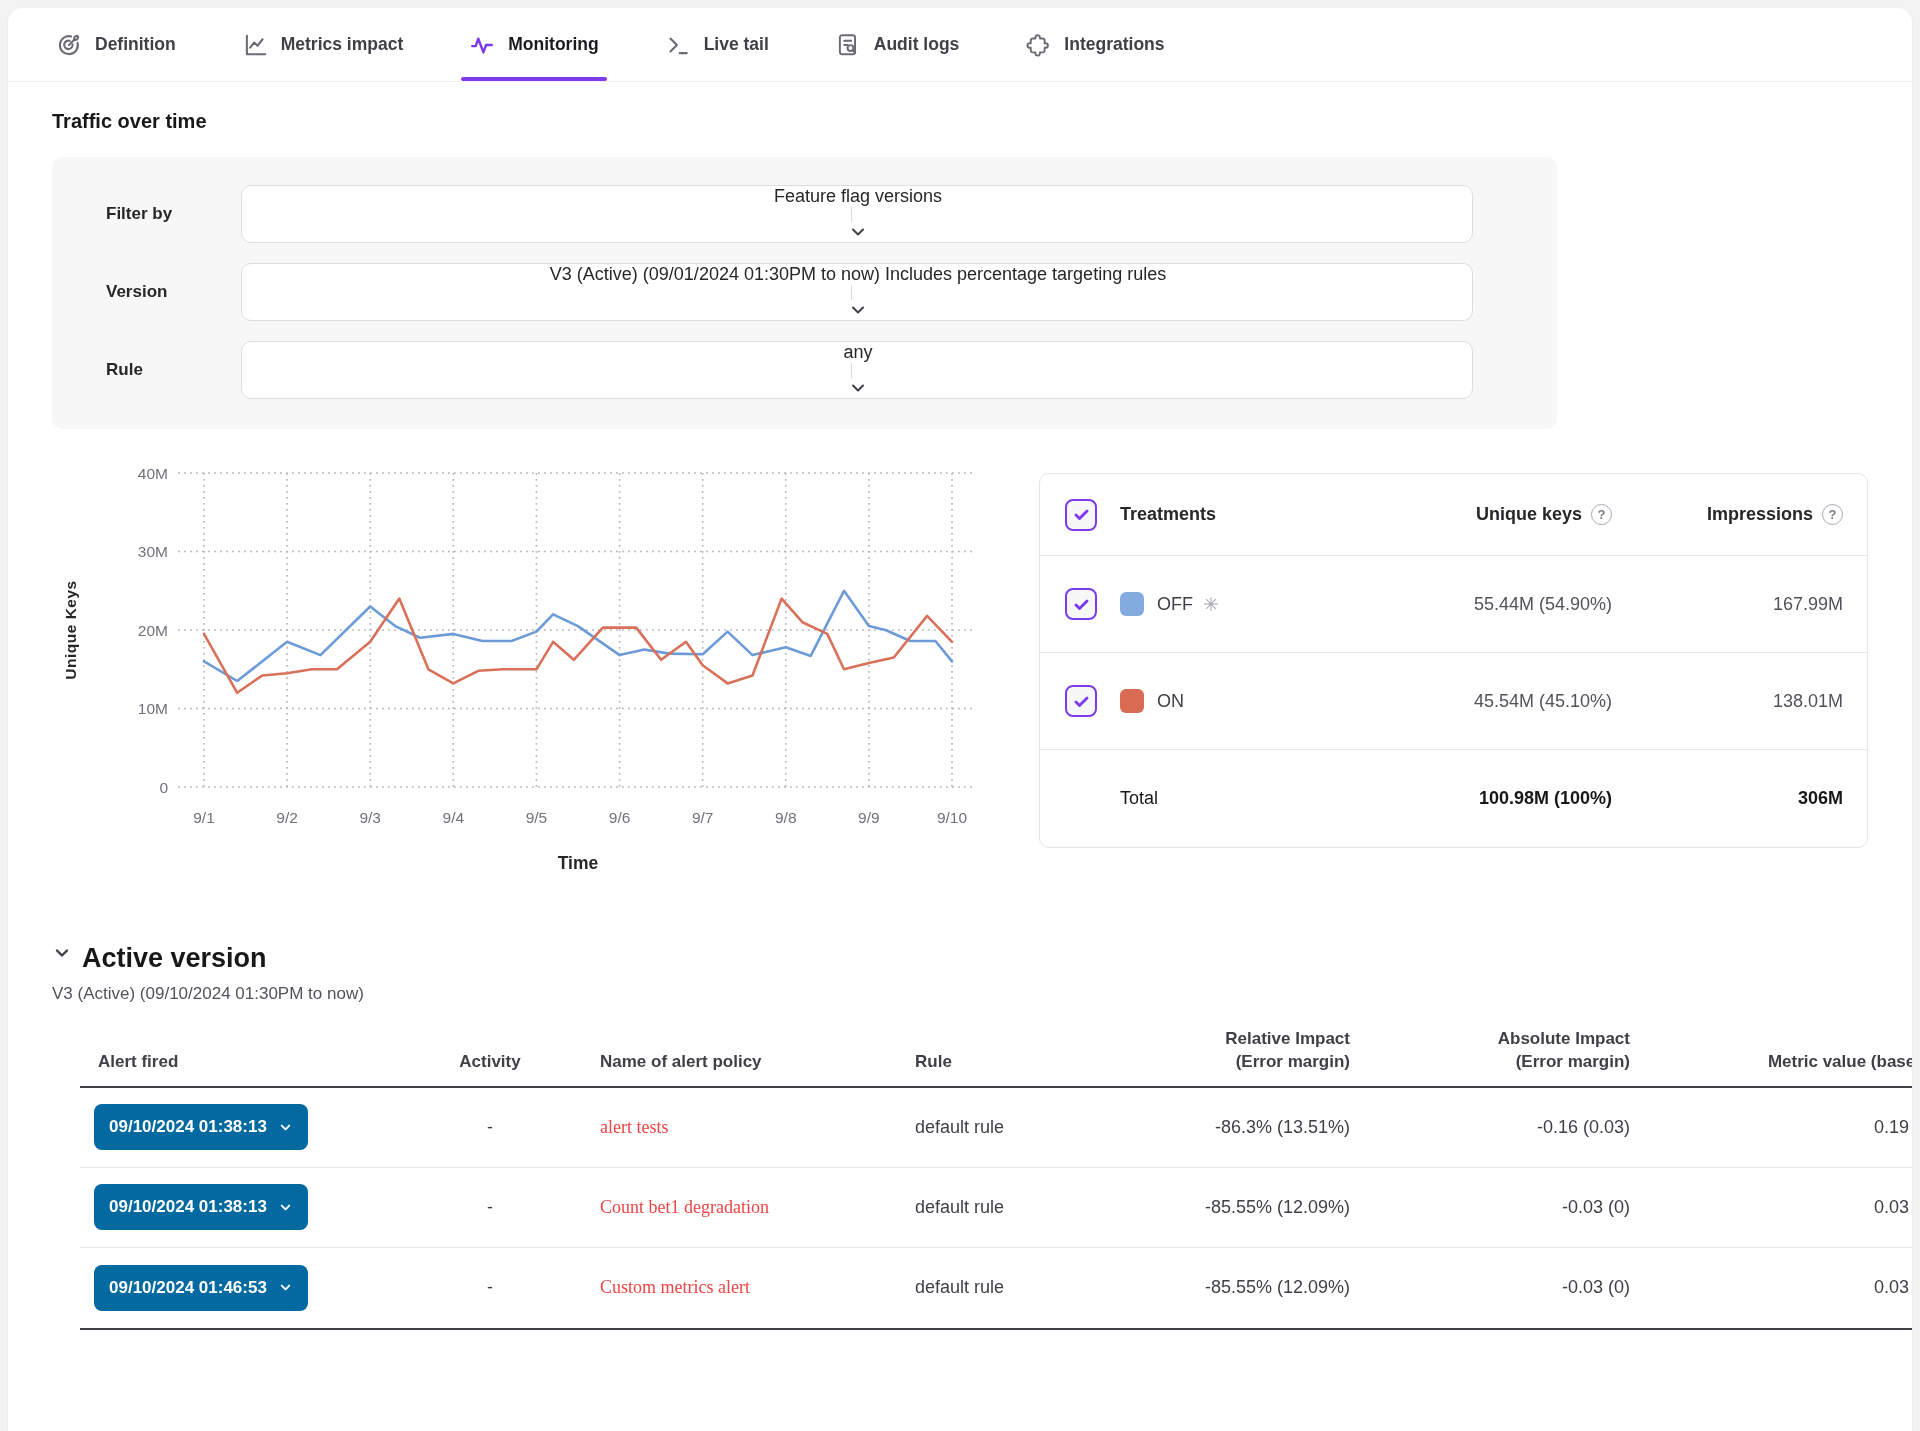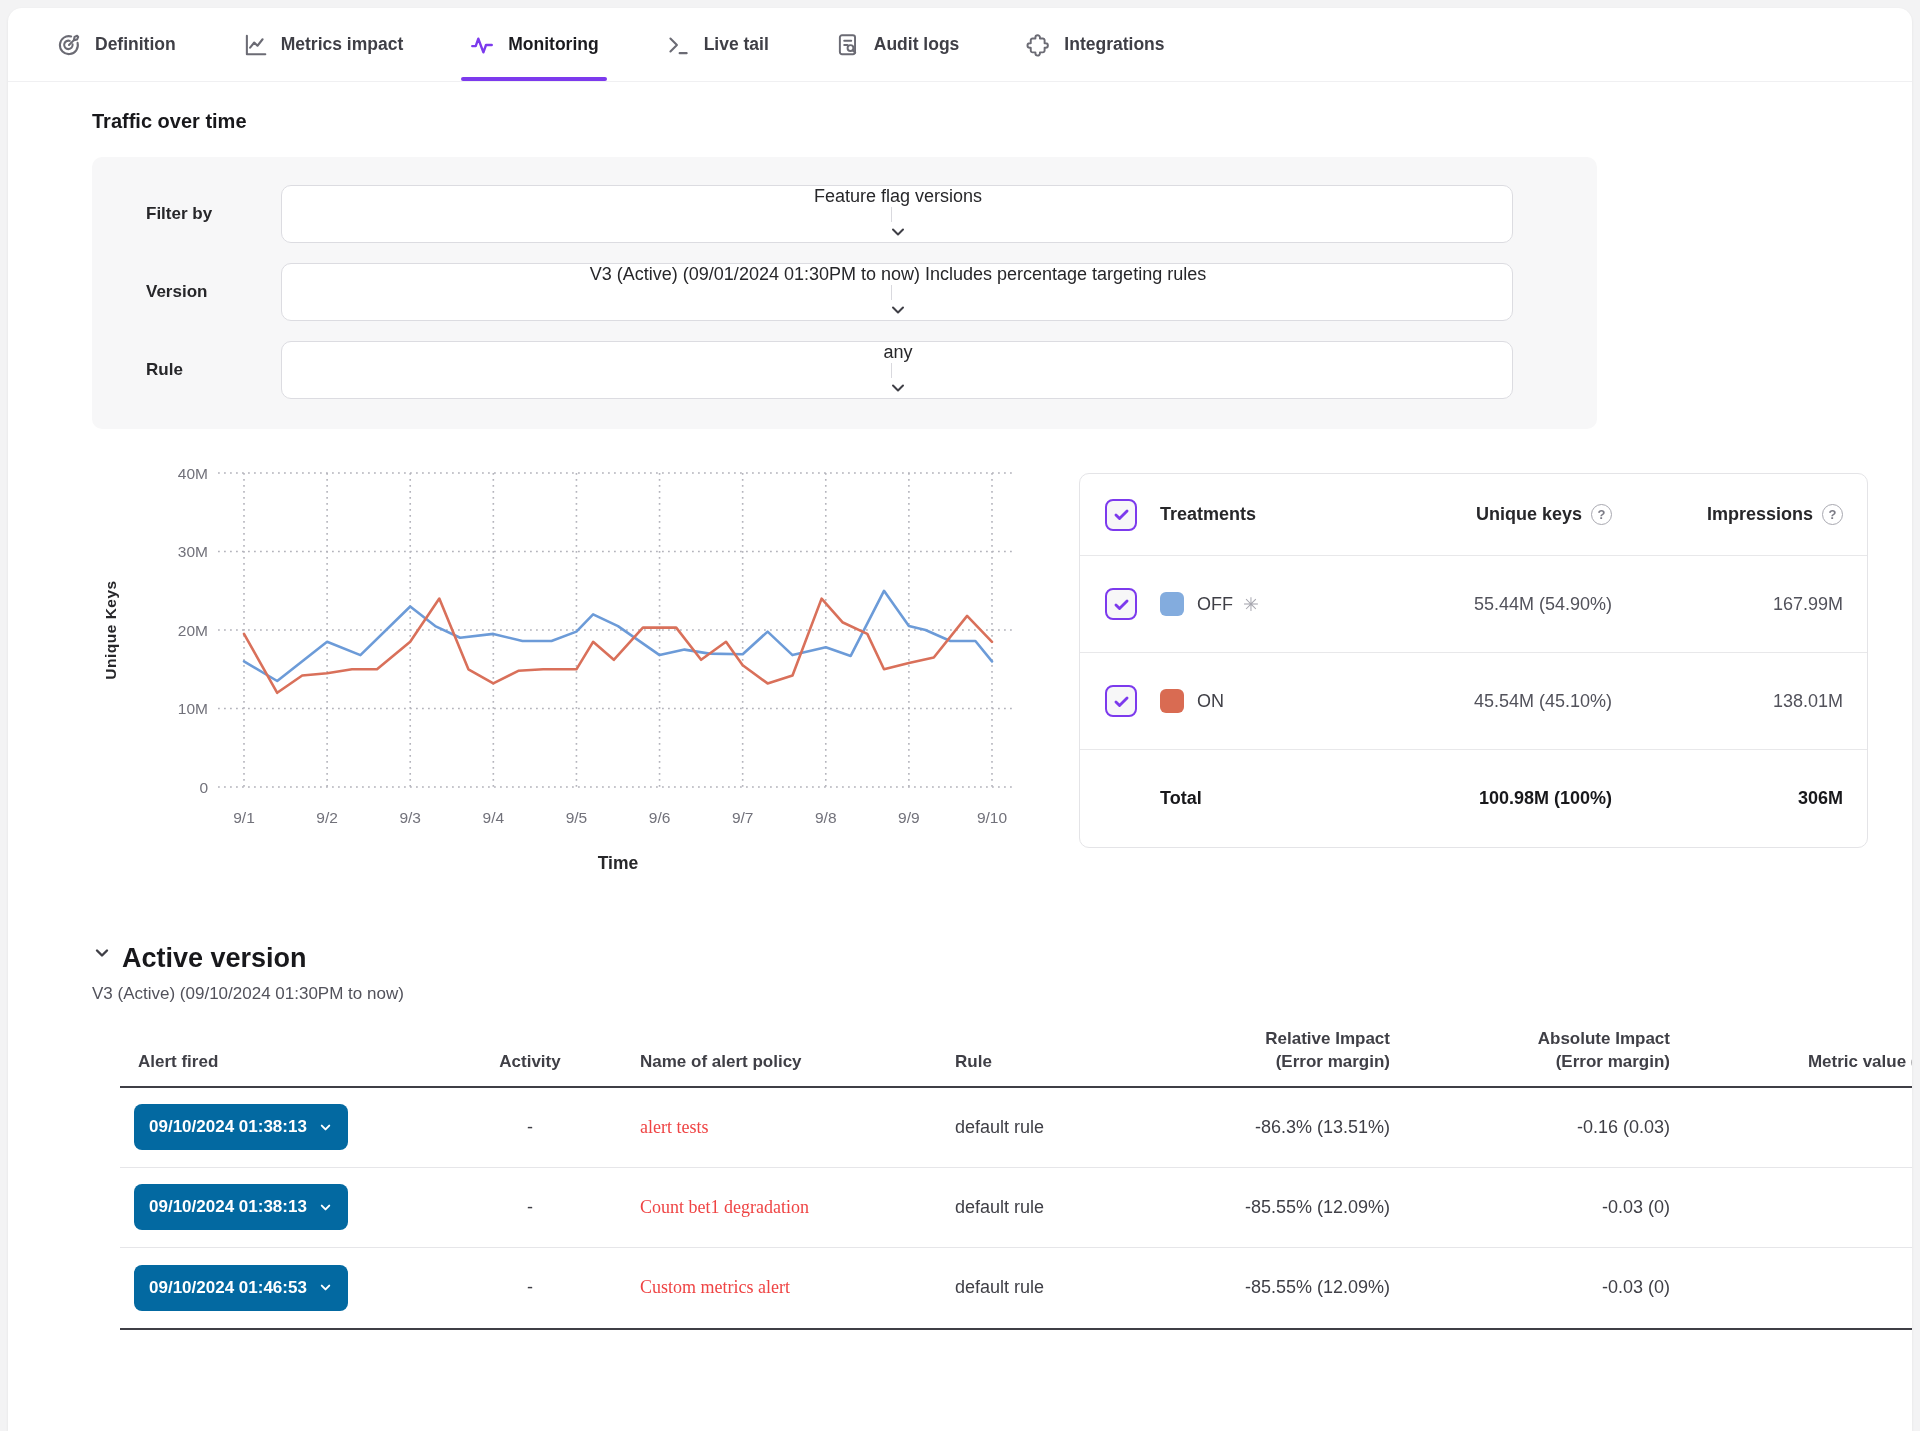--- a/index.html
+++ b/index.html
@@ -29,21 +29,21 @@
     cursor:pointer; padding:0 4px; white-space:nowrap;
   }
   .tab .t-icon { color:#6b6b74; display:flex; }
   .tab.active { color:#1b1b1f; }
   .tab.active .t-icon { color:#7C3AED; }
   .tab.active::after {
     content:""; position:absolute; left:-4px; right:-4px; bottom:0;
     height:4px; border-radius:3px; background:#7C3AED;
   }
   
-  .content { padding:0 44px;margin-left:40px; }
+  .content { padding:0 44px; }
   .section-title { margin-top:28px; font-size:20px; font-weight:700; color:#18181b; }
   
   .filter-panel {
     margin-top:24px; width:1505px;
     background:#f7f7f8; border-radius:10px;
     padding:28px 0 10px 54px;
   }
   .filter-row { display:flex; align-items:center; margin-bottom:20px; }
   .filter-label { width:135px; font-size:17px; font-weight:700; color:#27272a; }
   .filter-field {
@@ -74,21 +74,21 @@
   }
   .t-name-block { flex:1; display:flex; align-items:center; margin-left:23px; }
   .t-head-label { font-size:18px; font-weight:700; color:#27272a; }
   .swatch { width:24px; height:24px; border-radius:6px; margin-right:13px; flex-shrink:0; }
   .t-name { font-size:18px; color:#3f3f46; }
   .frozen { margin-left:10px; color:#a6a6ae; font-size:19px; line-height:1; }
   .t-col-unique { width:350px; display:flex; justify-content:flex-end; align-items:center; font-size:18px; color:#52525b; }
   .t-col-impr { width:255px; display:flex; justify-content:flex-end; align-items:center; font-size:18px; color:#52525b; padding-right:24px; }
   .t-head .t-col-unique, .t-head .t-col-impr { font-weight:700; color:#27272a; }
   .t-total .t-col-unique, .t-total .t-col-impr { font-weight:700; color:#18181b; }
-  .t-total .t-name { font-weight:700; color:#18181b; }
+  .t-total .t-name { font-weight:400; color:#18181b; }
   .qicon {
     width:21px; height:21px; border:1.5px solid #a8a8b0; border-radius:50%;
     color:#7b7b85; font-size:13px; font-weight:700;
     display:inline-flex; align-items:center; justify-content:center;
     margin-left:9px; cursor:pointer;
   }
   
   .av-header { display:flex; align-items:flex-start; gap:10px; margin-top:40px; }
   .av-chevron { display:flex; color:#3f3f46; cursor:pointer; }
   .av-title { font-size:27px; font-weight:700; color:#18181b; }

